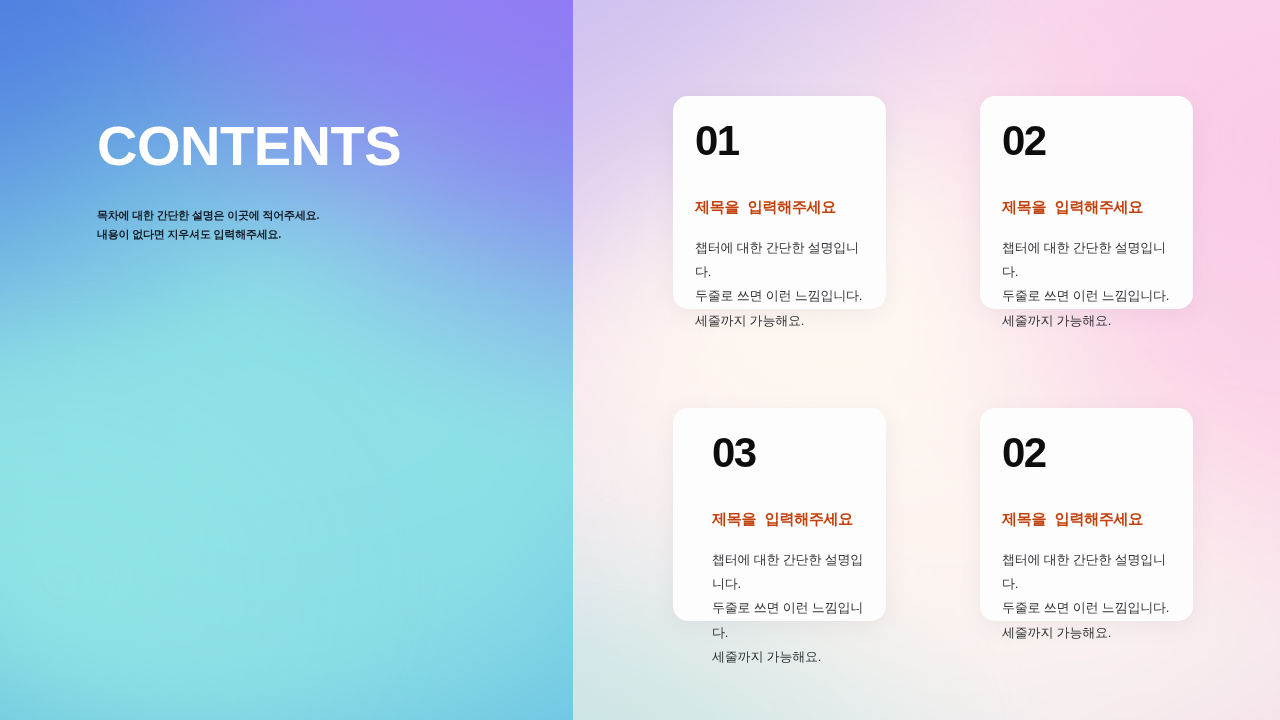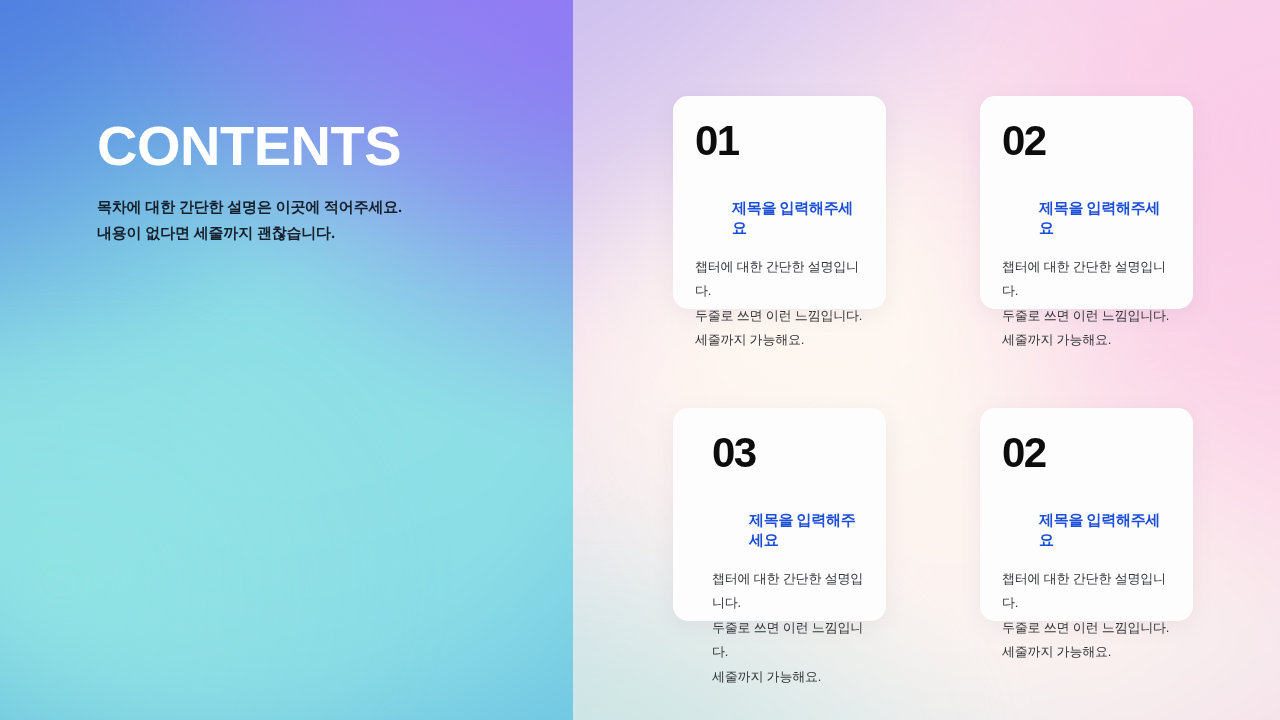--- a/index.html
+++ b/index.html
@@ -62,23 +62,23 @@
     font-family: "Liberation Sans", "DejaVu Sans", sans-serif;
     font-size: 56px;
     font-weight: 700;
     line-height: 1.0;
     letter-spacing: -0.5px;
     color: #ffffff;
     white-space: nowrap;
   }
 
   .page-subtitle {
-    margin-top: 20px;
-    font-family: "Liberation Sans", "DejaVu Sans", sans-serif;
-    font-size: 15px;
+    margin-top: 32px;
+    font-family: "Liberation Sans", "DejaVu Sans", sans-serif;
+    font-size: 11px;
     font-weight: 700;
     line-height: 1.72;
     color: #16202c;
     letter-spacing: -0.2px;
   }
   .page-subtitle .sub-line { display: block; }
 
   
   .right-panel {
     position: absolute;
@@ -138,27 +138,26 @@
     font-family: "Liberation Sans", "DejaVu Sans", sans-serif;
     font-size: 42px;
     font-weight: 700;
     line-height: 1.0;
     letter-spacing: -1.5px;
     color: #0d0d0d;
   }
 
   .card-title {
     margin-top: 37px;
-    font-family: Liberation Serif, serif;
+    font-family: Liberation Mono, monospace;
     font-size: 15px;
     font-weight: 700;
     line-height: 1.3;
     letter-spacing: -0.3px;
-    color: #1d4ed8;
-    margin-left: 37px;
+    color: #c2410c;
   }
 
   .card-desc {
     margin-top: 17px;
     font-family: "Liberation Sans", "DejaVu Sans", sans-serif;
     font-size: 13px;
     font-weight: 400;
     line-height: 1.88;
     letter-spacing: -0.2px;
     color: #303236;
@@ -172,21 +171,21 @@
 
   <div class="left-panel">
     <div class="g lg1"></div>
     <div class="g lg2"></div>
 
     <div class="left-content">
       <div class="page-title">CONTENTS</div>
 
       <div class="page-subtitle">
         <span class="sub-line">목차에 대한 간단한 설명은 이곳에 적어주세요.</span>
-        <span class="sub-line">내용이 없다면 세줄까지 괜찮습니다.</span>
+        <span class="sub-line">내용이 없다면 지우셔도 입력해주세요.</span>
       </div>
     </div>
   </div>
 
   <div class="right-panel">
     <div class="g rg1"></div>
     <div class="g rg2"></div>
 
     <div class="cards">
 

